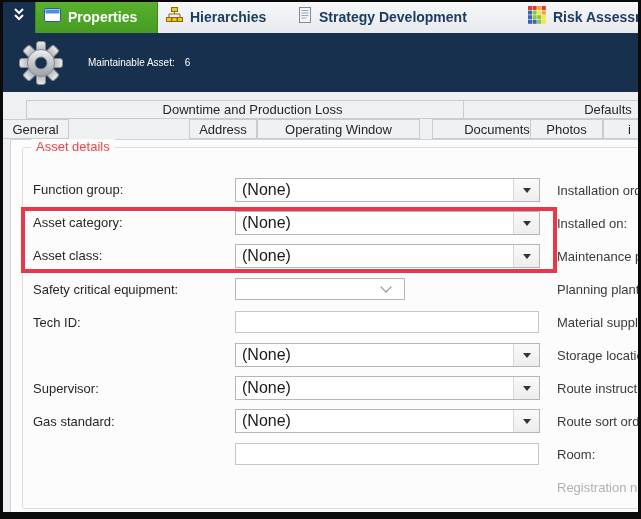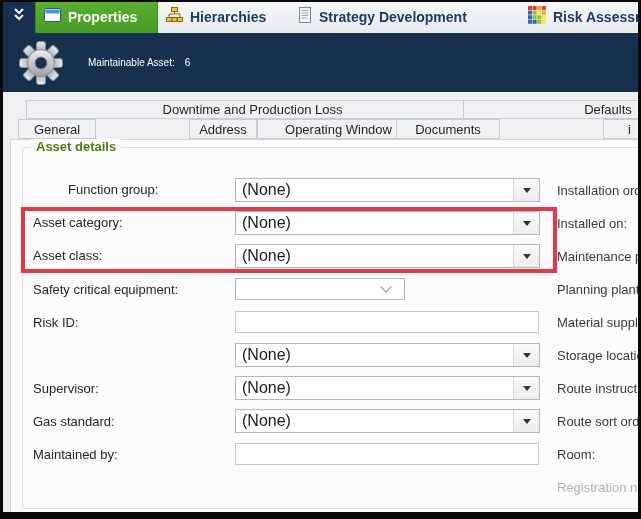--- a/index.html
+++ b/index.html
@@ -18,21 +18,21 @@
   
   #header{left:0;top:33px;width:641px;height:59px;background:var(--navy);}
   #header-title{left:88px;top:0;height:59px;display:flex;align-items:center;gap:10px;color:#fff;font-size:10px;}
   
   .t1tab{top:100px;height:19px;background:#f0f1f3;border:1px solid #c9cdd1;display:flex;align-items:center;justify-content:center;font-size:13px;color:#262626;cursor:pointer;}
   .t2tab{top:119px;height:20px;background:#f0f1f3;border:1px solid #c9cdd1;display:flex;align-items:center;justify-content:center;font-size:13px;color:#262626;cursor:pointer;}
   .t2tab.active{top:116px;height:24px;background:#fcfcfc;border-bottom:none;z-index:3;}
   #tabpage{left:10px;top:139px;width:631px;height:373px;background:#fcfcfc;border-left:1px solid #cfd2d6;border-top:1px solid #cfd2d6;}
   
   #groupbox{left:22px;top:147px;width:700px;height:362px;border:1px solid #dcdee0;border-radius:3px;}
-  #group-legend{left:8px;top:-9px;background:#fcfcfc;padding:0 5px;font-size:13px;font-weight:bold;color:#4d7c0f;white-space:nowrap;}
+  #group-legend{left:8px;top:-9px;background:#fcfcfc;padding:0 5px;font-size:13px;font-weight:normal;color:#ef4444;white-space:nowrap;}
   
   .flabel{left:33px;width:198px;font-size:13px;color:#262626;white-space:nowrap;overflow:hidden;}
   .combo{left:235px;width:305px;height:24px;background:#fff;border:1px solid #b3b7bb;display:flex;align-items:center;cursor:pointer;}
   .combo .cval{flex:1;font-size:16px;color:#1a1a1a;padding-left:6px;white-space:nowrap;overflow:hidden;}
   .combo .cbtn{width:26px;height:100%;background:linear-gradient(#fafafa,#ededed);border-left:1px solid #d8d8d8;display:flex;align-items:center;justify-content:center;cursor:pointer;}
   .tri{width:0;height:0;border-left:4px solid transparent;border-right:4px solid transparent;border-top:5px solid #333;}
   .textbox{left:235px;width:304px;height:22px;background:#fff;border:1px solid #c4c8cc;font-size:13px;color:#1a1a1a;padding:0 5px;outline:none;}
   .selectbox{left:235px;width:170px;height:22px;background:#fff;border:1px solid #b3b7bb;display:flex;align-items:center;cursor:pointer;}
   .selectbox .cval{flex:1;font-size:13px;color:#1a1a1a;padding-left:6px;}
   .chevron-sm{width:8px;height:8px;border-right:1.6px solid #8a8a8a;border-bottom:1.6px solid #8a8a8a;transform:rotate(45deg);margin-right:14px;margin-top:-4px;}
@@ -146,43 +146,46 @@
     </div>
   </div>
 
   <div class="abs t1tab" style="left:10px;width:453px;margin-left:16px;">
     <span>Downtime and Production Loss</span>
   </div>
   <div class="abs t1tab" style="left:463px;width:290px;">
     <span>Defaults</span>
   </div>
 
-  <div class="abs t2tab" style="left:18px;width:78px;">
+  <div class="abs t2tab" style="left:2px;width:67px;">
     <span>General</span>
   </div>
   <div class="abs t2tab" style="left:189px;width:68px;">
     <span>Address</span>
   </div>
   <div class="abs t2tab" style="left:257px;width:163px;">
     <span>Operating Window</span>
   </div>
-  <div class="abs t2tab" style="left:396px;width:104px;">
+  <div class="abs t2tab" style="left:432px;width:130px;">
     <span>Documents</span>
+  </div>
+  <div class="abs t2tab" style="left:530px;width:73px;">
+    <span>Photos</span>
   </div>
   <div class="abs t2tab" style="left:603px;width:110px;justify-content:flex-start;padding-left:24px;">
     <span>i</span>
   </div>
 
   <div class="abs" id="tabpage"></div>
 
   <div class="abs" id="groupbox">
     <span class="abs" id="group-legend">Asset details</span>
   </div>
 
-  <span class="abs flabel" style="top:182px;margin-left:35px;">Function group:</span>
+  <span class="abs flabel" style="top:182px;">Function group:</span>
   <div class="abs combo" style="top:178px;">
     <span class="cval">(None)</span>
     <span class="cbtn">
         <span class="tri"></span>
       </span>
   </div>
 
   <span class="abs flabel" style="top:215px;">Asset category:</span>
   <div class="abs combo" style="top:211px;">
     <span class="cval">(None)</span>
@@ -198,21 +201,21 @@
         <span class="tri"></span>
       </span>
   </div>
 
   <span class="abs flabel" style="top:282px;">Safety critical equipment:</span>
   <div class="abs selectbox" style="top:278px;">
     <span class="cval"></span>
     <span class="chevron-sm"></span>
   </div>
 
-  <span class="abs flabel" style="top:315px;">Risk ID:</span>
+  <span class="abs flabel" style="top:315px;">Tech ID:</span>
   <input class="abs textbox" style="top: 311px;" value="">
 
   <div class="abs combo" style="top:343px;">
     <span class="cval">(None)</span>
     <span class="cbtn">
         <span class="tri"></span>
       </span>
   </div>
 
   <span class="abs flabel" style="top:381px;">Supervisor:</span>
@@ -224,21 +227,20 @@
   </div>
 
   <span class="abs flabel" style="top:414px;">Gas standard:</span>
   <div class="abs combo" style="top:409px;">
     <span class="cval">(None)</span>
     <span class="cbtn">
         <span class="tri"></span>
       </span>
   </div>
 
-  <span class="abs flabel" style="top:447px;">Maintained by:</span>
   <input class="abs textbox" style="top: 443px;" value="">
 
   <span class="abs rlabel2" style="top:183px;">Installation ord</span>
   <span class="abs rlabel2" style="top:216px;">Installed on:</span>
   <span class="abs rlabel2" style="top:249px;">Maintenance pl</span>
   <span class="abs rlabel2" style="top:282px;">Planning plant</span>
   <span class="abs rlabel2" style="top:315px;">Material supply</span>
   <span class="abs rlabel2" style="top:348px;">Storage locatio</span>
   <span class="abs rlabel2" style="top:381px;">Route instructi</span>
   <span class="abs rlabel2" style="top:414px;">Route sort ord</span>

